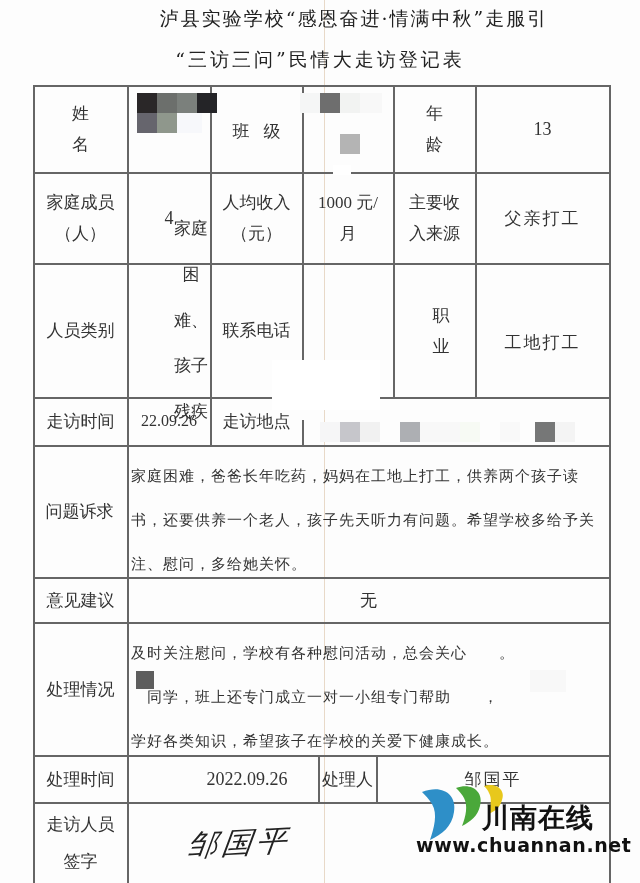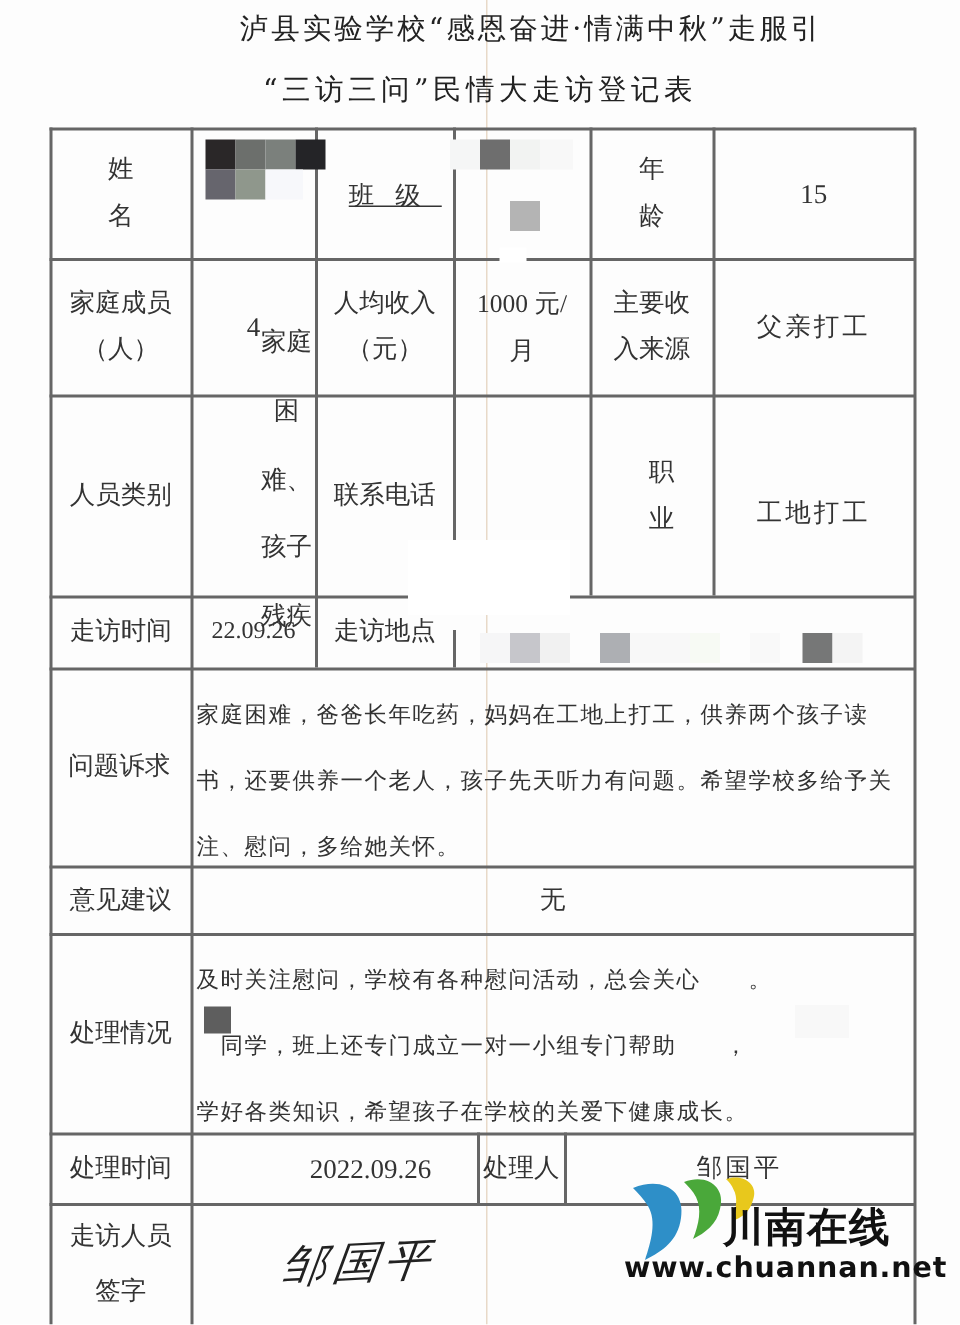--- a/index.html
+++ b/index.html
@@ -154,33 +154,33 @@
 
   <div class="redact" style="left:137px;top:93px;width:80px;height:40px;">
     <div style="position:absolute;left:0;top:0;width:20px;height:20px;background:#2a2728;"></div>
     <div style="position:absolute;left:20px;top:0;width:20px;height:20px;background:#6c6f6c;"></div>
     <div style="position:absolute;left:40px;top:0;width:20px;height:20px;background:#7b807c;"></div>
     <div style="position:absolute;left:60px;top:0;width:20px;height:20px;background:#242427;"></div>
     <div style="position:absolute;left:0;top:20px;width:20px;height:20px;background:#66656d;"></div>
     <div style="position:absolute;left:20px;top:20px;width:20px;height:20px;background:#8f978c;"></div>
     <div style="position:absolute;left:40px;top:20px;width:25px;height:20px;background:#f7f8fb;"></div>
   </div>
-  <div class="cell mid-spaced" style="left:211px;top:86px;width:91px;height:90px;text-decoration:underline;">班级</div>
+  <div class="cell mid-spaced" style="left:211px;top:86px;width:91px;height:90px;">班级</div>
   <div class="cell" style="left:303px;top:86px;width:90px;height:86px;"></div>
 
   <div class="redact" style="left:300px;top:93px;width:92px;height:20px;">
     <div style="position:absolute;left:0;top:0;width:20px;height:20px;background:#f5f6f6;"></div>
     <div style="position:absolute;left:20px;top:0;width:20px;height:20px;background:#6e6e6e;"></div>
     <div style="position:absolute;left:40px;top:0;width:20px;height:20px;background:#f2f3f2;"></div>
     <div style="position:absolute;left:60px;top:0;width:22px;height:20px;background:#f8f8f8;"></div>
   </div>
   <div class="redact" style="left:340px;top:134px;width:20px;height:20px;background:#b4b4b4;"></div>
   <div class="redact" style="left:333px;top:165px;width:18px;height:10px;background:#ffffff;"></div>
   <div class="cell wide-spaced" style="left:394px;top:86px;width:81px;height:86px;">年龄</div>
-  <div class="cell num" style="left:476px;top:86px;width:133px;height:86px;">15</div>
+  <div class="cell num" style="left:476px;top:86px;width:133px;height:86px;">13</div>
 
   <div class="cell multi" style="left:34px;top:173px;width:93px;height:90px;">家庭成员
 （人）</div>
   <div class="cell num" style="left:128px;top:173px;width:82px;height:90px;">4</div>
   <div class="cell multi" style="left:211px;top:173px;width:91px;height:90px;">人均收入
 （元）</div>
   <div class="cell multi num" style="left:303px;top:173px;width:90px;height:90px;font-size:17px;">1000 元/
 月</div>
   <div class="cell multi" style="left:394px;top:173px;width:81px;height:90px;">主要收
 入来源</div>

